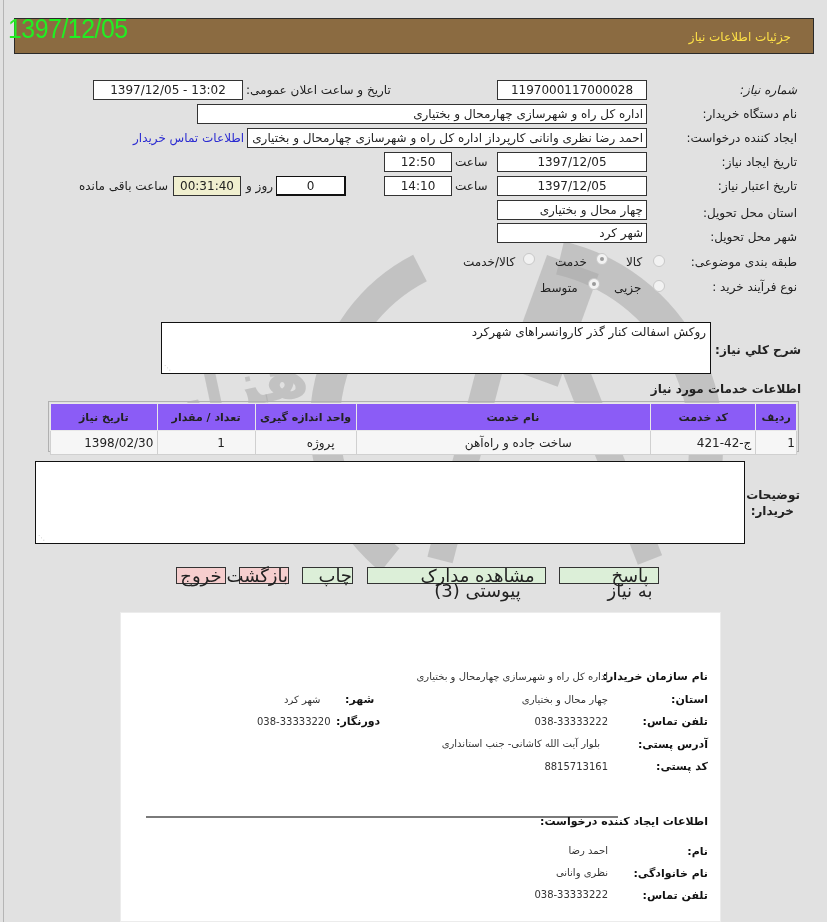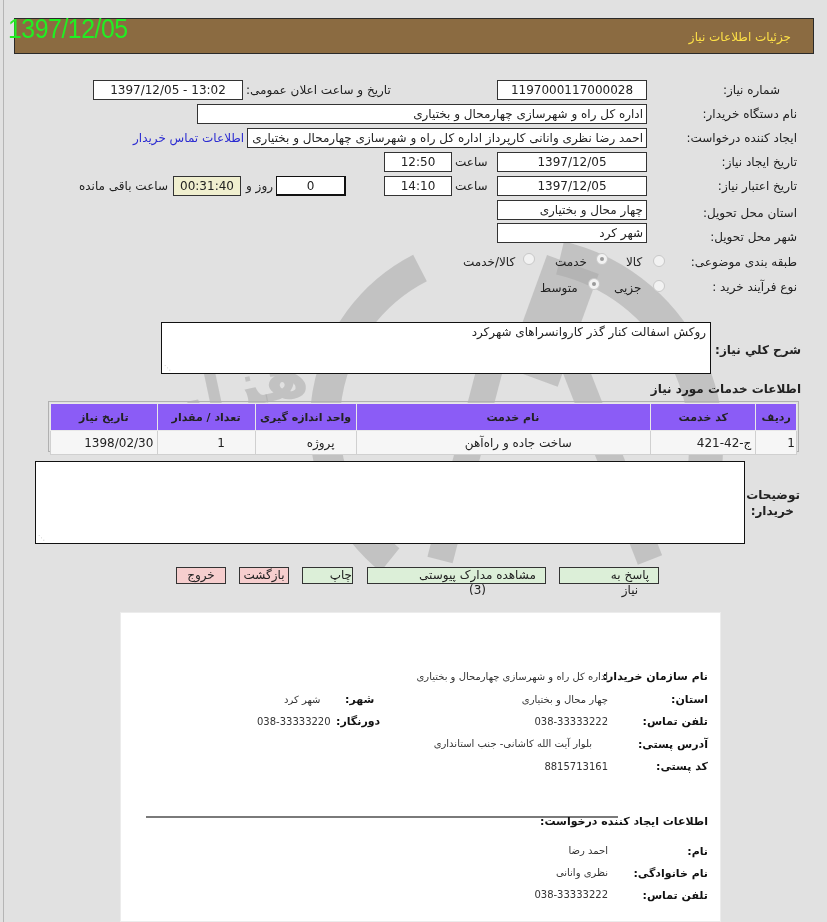--- a/index.html
+++ b/index.html
@@ -50,21 +50,21 @@
     direction:rtl; font-size:12px;
   }
   table.svc th {
     background:#8b5cf6; font-weight:bold; height:24px; border:1px solid #e8e8e8;
     color:#222; font-size:11px;
   }
   table.svc td { background:#f6f6f6; height:21px; text-align:center; border:1px solid #d0d0d0;padding-left:31px; }
   .tbl-frame { position:absolute; left:48px; top:401px; width:751px; height:51px; border:1px solid #b0b0b0; box-sizing:border-box; }
   .btn {
     position:absolute; height:17px; line-height:15px; box-sizing:border-box; text-align:center;
-    border:1px solid #333; font-size:12px; cursor:pointer; direction:rtl;
+    border:1px solid #333; font-size:18px; cursor:pointer; direction:rtl;
   }
   .btn.green { background:#dcefd8;padding-left:42px; }
   .btn.pink { background:#f6cece; }
   .panel {
     position:absolute; left:120px; top:612px; width:601px; height:310px;
     background:#fff; border:1px solid #ececec; box-sizing:border-box;
   }
   .panel-head {
     position:absolute; left:5px; top:6px; width:590px; height:30px; background:#8b6b41;
   }
@@ -95,21 +95,21 @@
   <text x="130" y="410" font-size="64" font-weight="bold" fill="#a9a9a9" fill-opacity="0.55" font-family="DejaVu Sans, sans-serif" transform="rotate(-12 230 400)">هزاره</text>
   <text x="180" y="530" font-size="40" font-weight="bold" fill="#a9a9a9" fill-opacity="0.55" font-family="DejaVu Sans, sans-serif">گستران</text>
   <rect x="258" y="338" width="30" height="30" fill="#f4a0a0" fill-opacity="0.75" transform="rotate(45 273 353)"></rect>
 </svg>
 
 <div class="header-bar" data-name="page-header">
   <span class="header-title" data-name="page-title">جزئیات اطلاعات نیاز</span>
 </div>
 <div class="stamp-date" data-name="stamp-date">1397/12/05</div>
 
-<span class="lbl" style="right:47px;top:83px;" data-name="need-number-label">شماره نیاز:</span>
+<span class="lbl" style="right:30px;top:83px;font-style:italic;" data-name="need-number-label">شماره نیاز:</span>
 <div class="box c" style="left:497px;top:80px;width:150px;" data-name="need-number-field">1197000117000028</div>
 <span class="lbl" style="left:246px;top:83px;" data-name="announce-label">تاریخ و ساعت اعلان عمومی:</span>
 <div class="box c" style="left:93px;top:80px;width:150px;" data-name="announce-field">1397/12/05 - 13:02</div>
 
 <span class="lbl" style="right:30px;top:107px;" data-name="buyer-org-label">نام دستگاه خریدار:</span>
 <div class="box r" style="left:197px;top:104px;width:450px;" data-name="buyer-org-field">اداره کل راه و شهرسازی چهارمحال و بختیاری</div>
 
 <span class="lbl" style="right:30px;top:131px;" data-name="requester-label">ایجاد کننده درخواست:</span>
 <div class="box r" style="left:247px;top:128px;width:400px;" data-name="requester-field">احمد رضا نظری وانانی کارپرداز اداره کل راه و شهرسازی چهارمحال و بختیاری</div>
 <span class="link" style="left:133px;top:131px;" data-name="buyer-contact-link">اطلاعات تماس خریدار</span>
@@ -201,21 +201,21 @@
   <span class="pval" style="right:112px;top:81px;" data-name="province-value-contact">چهار محال و بختیاری</span>
   <span class="plbl" style="left:224px;top:80px;" data-name="city-label-contact">شهر:</span>
   <span class="pval" style="left:163px;top:81px;" data-name="city-value-contact">شهر کرد</span>
 
   <span class="plbl" style="right:12px;top:102px;" data-name="phone-label">تلفن تماس:</span>
   <span class="pval" style="right:112px;top:103px;" data-name="phone-value">038-33333222</span>
   <span class="plbl" style="left:215px;top:102px;" data-name="fax-label">دورنگار:</span>
   <span class="pval" style="left:136px;top:103px;" data-name="fax-value">038-33333220</span>
 
   <span class="plbl" style="right:12px;top:125px;" data-name="address-label">آدرس پستی:</span>
-  <span class="pval" style="right:128px;top:125px;" data-name="address-value">بلوار آیت الله کاشانی- جنب استانداری</span>
+  <span class="pval" style="right:120px;top:125px;" data-name="address-value">بلوار آیت الله کاشانی- جنب استانداری</span>
 
   <span class="plbl" style="right:12px;top:147px;" data-name="postal-code-label">کد پستی:</span>
   <span class="pval" style="right:112px;top:148px;" data-name="postal-code-value">8815713161</span>
 
   <div class="divider" data-name="section-divider"></div>
 
   <span class="plbl" style="right:12px;top:203px;margin-top:0;top:202px;transform:translateY(0);" data-name="requester-section-title">اطلاعات ایجاد کننده درخواست:</span>
 
   <span class="plbl" style="right:12px;top:232px;" data-name="first-name-label">نام:</span>
   <span class="pval" style="right:112px;top:232px;" data-name="first-name-value">احمد رضا</span>

